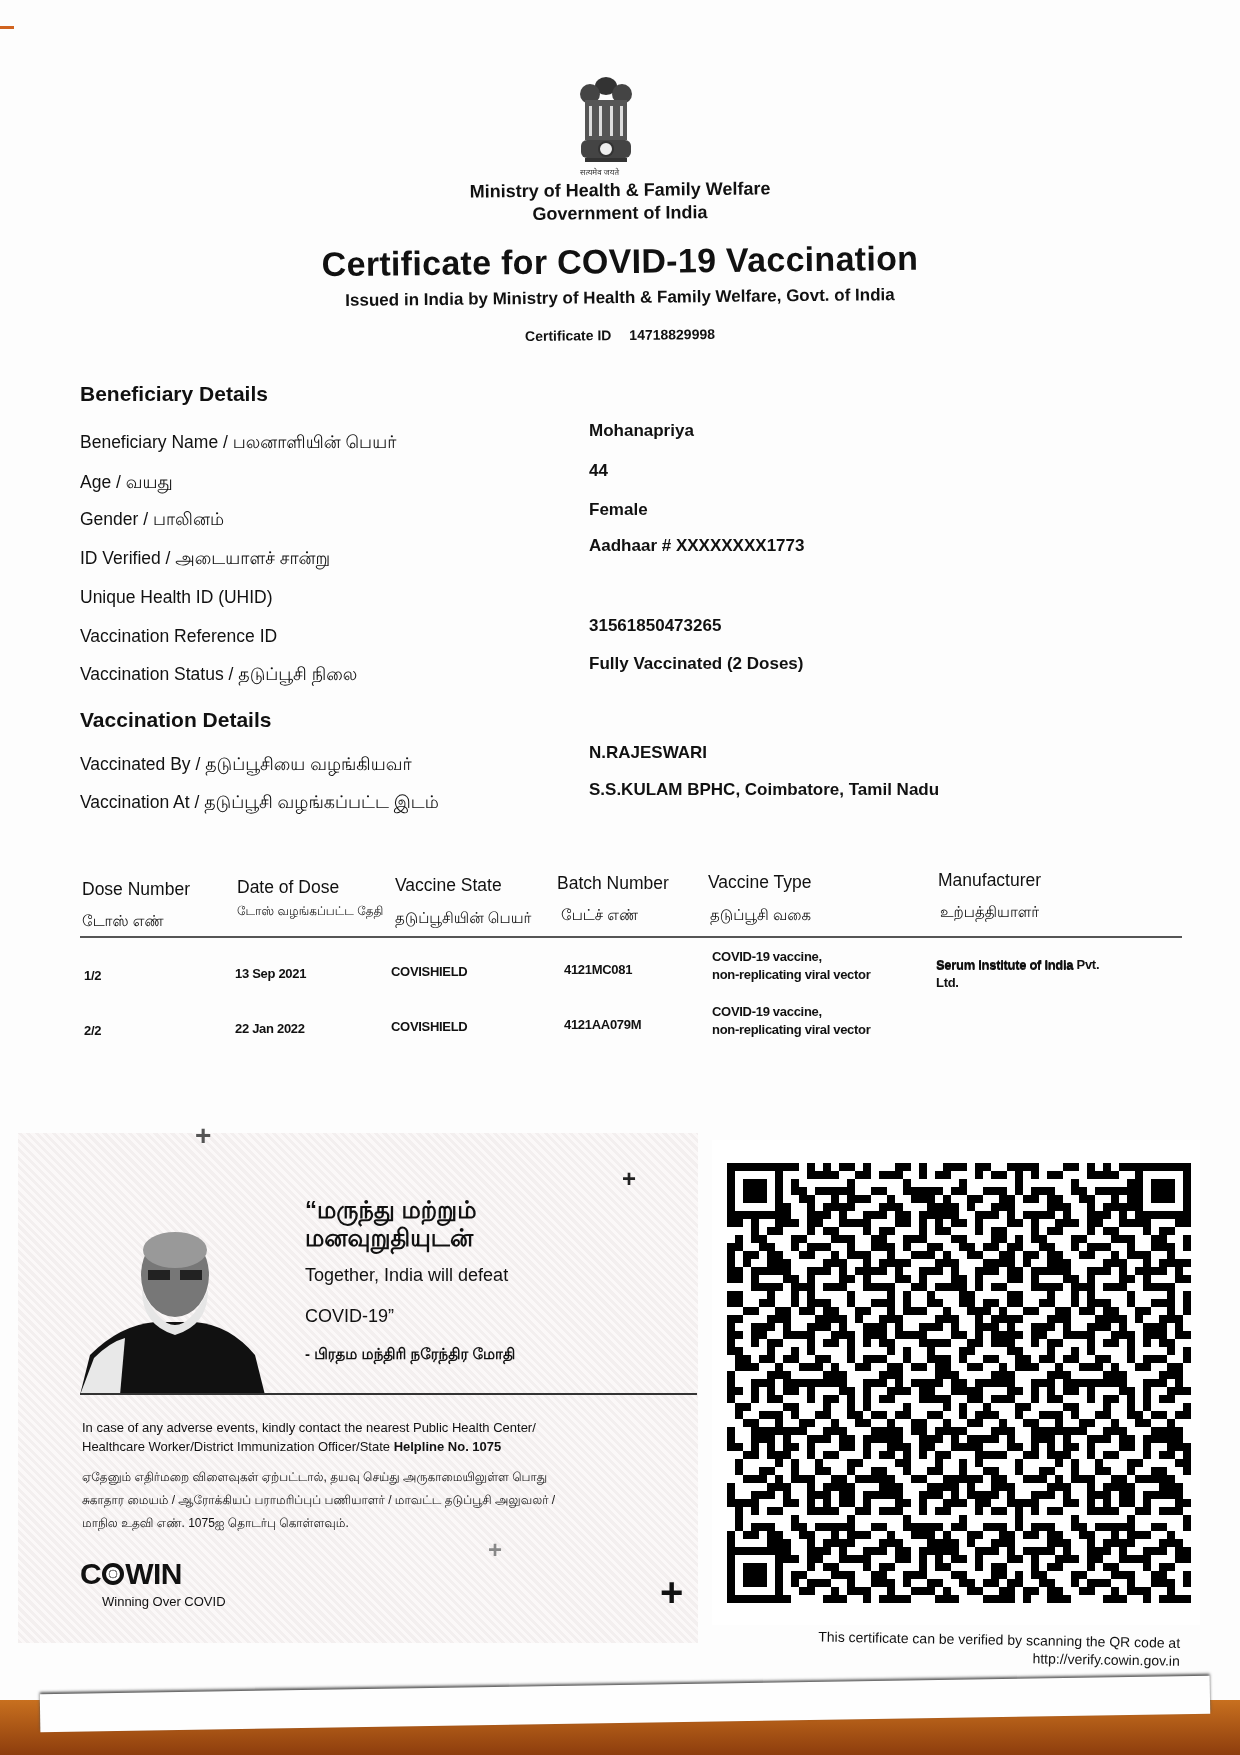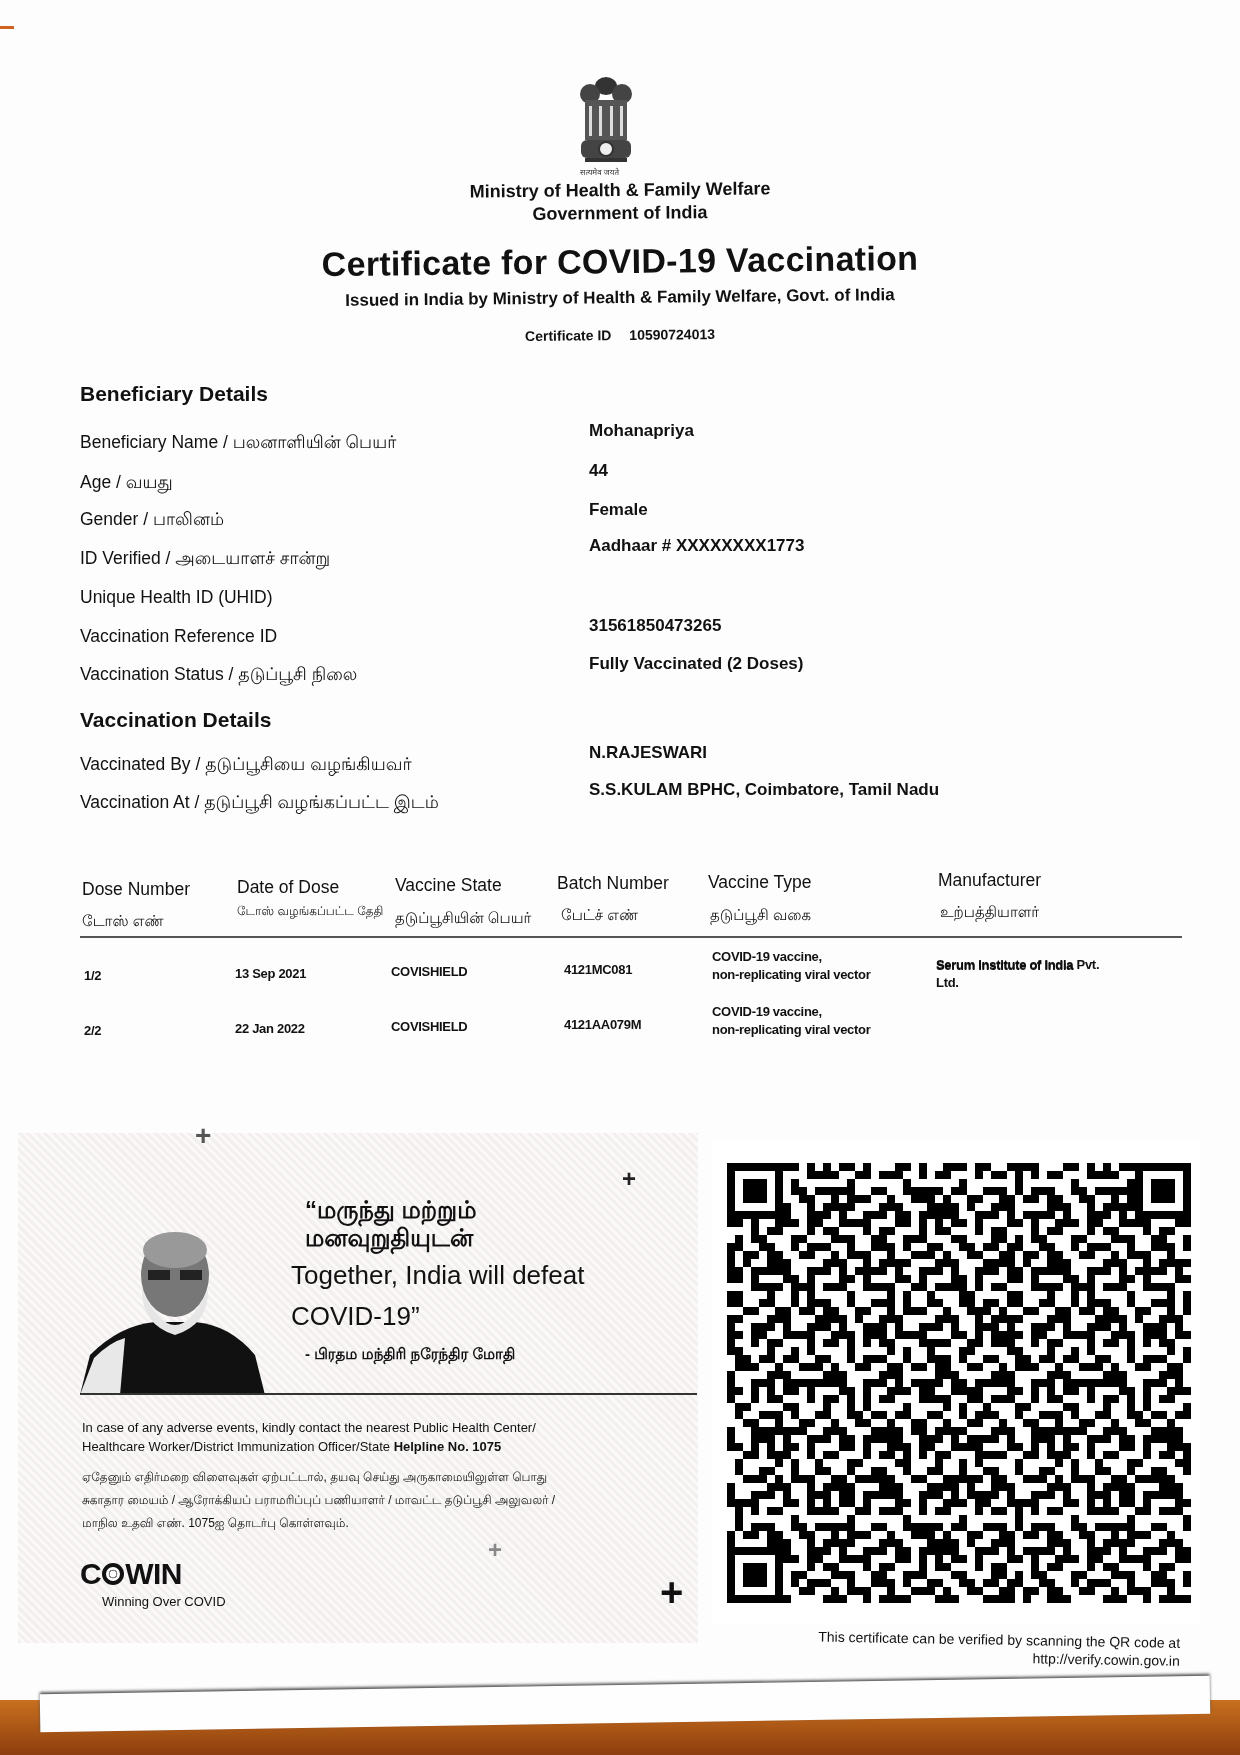--- a/index.html
+++ b/index.html
@@ -22,21 +22,21 @@
   .th { font-size:17.5px; }
   .th-ta { font-size:15px; }
   .td { font-size:13px; font-weight:bold; letter-spacing:-0.3px;text-align:center; }
   .tdt { font-size:13px; font-weight:bold; line-height:18px; letter-spacing:-0.3px; }
   .rule { left:80px; top:936px; width:1102px; height:2px; background:#555; }
   .promo { left:18px; top:1133px; width:680px; height:510px;
            background:repeating-linear-gradient(45deg,#f3efef 0 3px,#fbf8f8 3px 6px); }
   .plus { font-weight:bold; color:#555; font-size:28px; line-height:28px; }
   .portrait { left:80px; top:1230px; width:185px; height:165px; }
   .quote-ta { left:305px; top:1196px; font-size:24px; font-weight:bold; line-height:28px; }
-  .quote-en { left:291px; top:1255px; font-size:26px; line-height:41px; }
+  .quote-en { left:305px; top:1255px; font-size:18px; line-height:41px; }
   .sig { left:305px; top:1345px; font-size:15px; font-weight:bold; }
   .promo-rule { left:80px; top:1393px; width:617px; height:2px; background:#333; }
   .adv-en { left:82px; top:1418px; width:600px; font-size:13px; line-height:19px; }
   .adv-ta { left:82px; top:1466px; width:600px; font-size:12px; line-height:23px; }
   .cowin { left:80px; top:1557px; font-size:30px; font-weight:bold; letter-spacing:-0.5px; }
   .cowin-sub { left:102px; top:1594px; font-size:13px; }
   .qr-wrap { left:712px; top:1140px; width:488px; height:485px; background:#fff; }
   .qr { left:727px; top:1163px; width:464px; height:440px; }
   .verify { left:740px; top:1630px; width:440px; text-align:right; font-size:14px; line-height:18px; transform:rotate(1deg); }
   .desk { left:0; top:1700px; width:1240px; height:55px; background:linear-gradient(180deg,#c8701f,#8d3d0d); }
@@ -61,21 +61,21 @@
   <rect x="10" y="86" width="42" height="4" fill="#333"></rect>
 </svg>
 <div class="abs motto">सत्यमेव जयते</div>
 
 <div class="abs center ministry">Ministry of Health &amp; Family Welfare</div>
 <div class="abs center gov">Government of India</div>
 <div class="abs center title">Certificate for COVID-19 Vaccination</div>
 <div class="abs center issued">Issued in India by Ministry of Health &amp; Family Welfare, Govt. of India</div>
 <div class="abs center certid">
   <span class="lbl">Certificate ID</span>
-  <span>10590724013</span>
+  <span>14718829998</span>
 </div>
 
 <div class="abs section" style="top:382px">Beneficiary Details</div>
 
 <div class="abs lbl-row" style="top:432px">Beneficiary Name / பலனாளியின் பெயர்</div>
 <div class="abs val-row" style="top:421px">Mohanapriya</div>
 
 <div class="abs lbl-row" style="top:472px">Age / வயது</div>
 <div class="abs val-row" style="top:461px">44</div>
 

